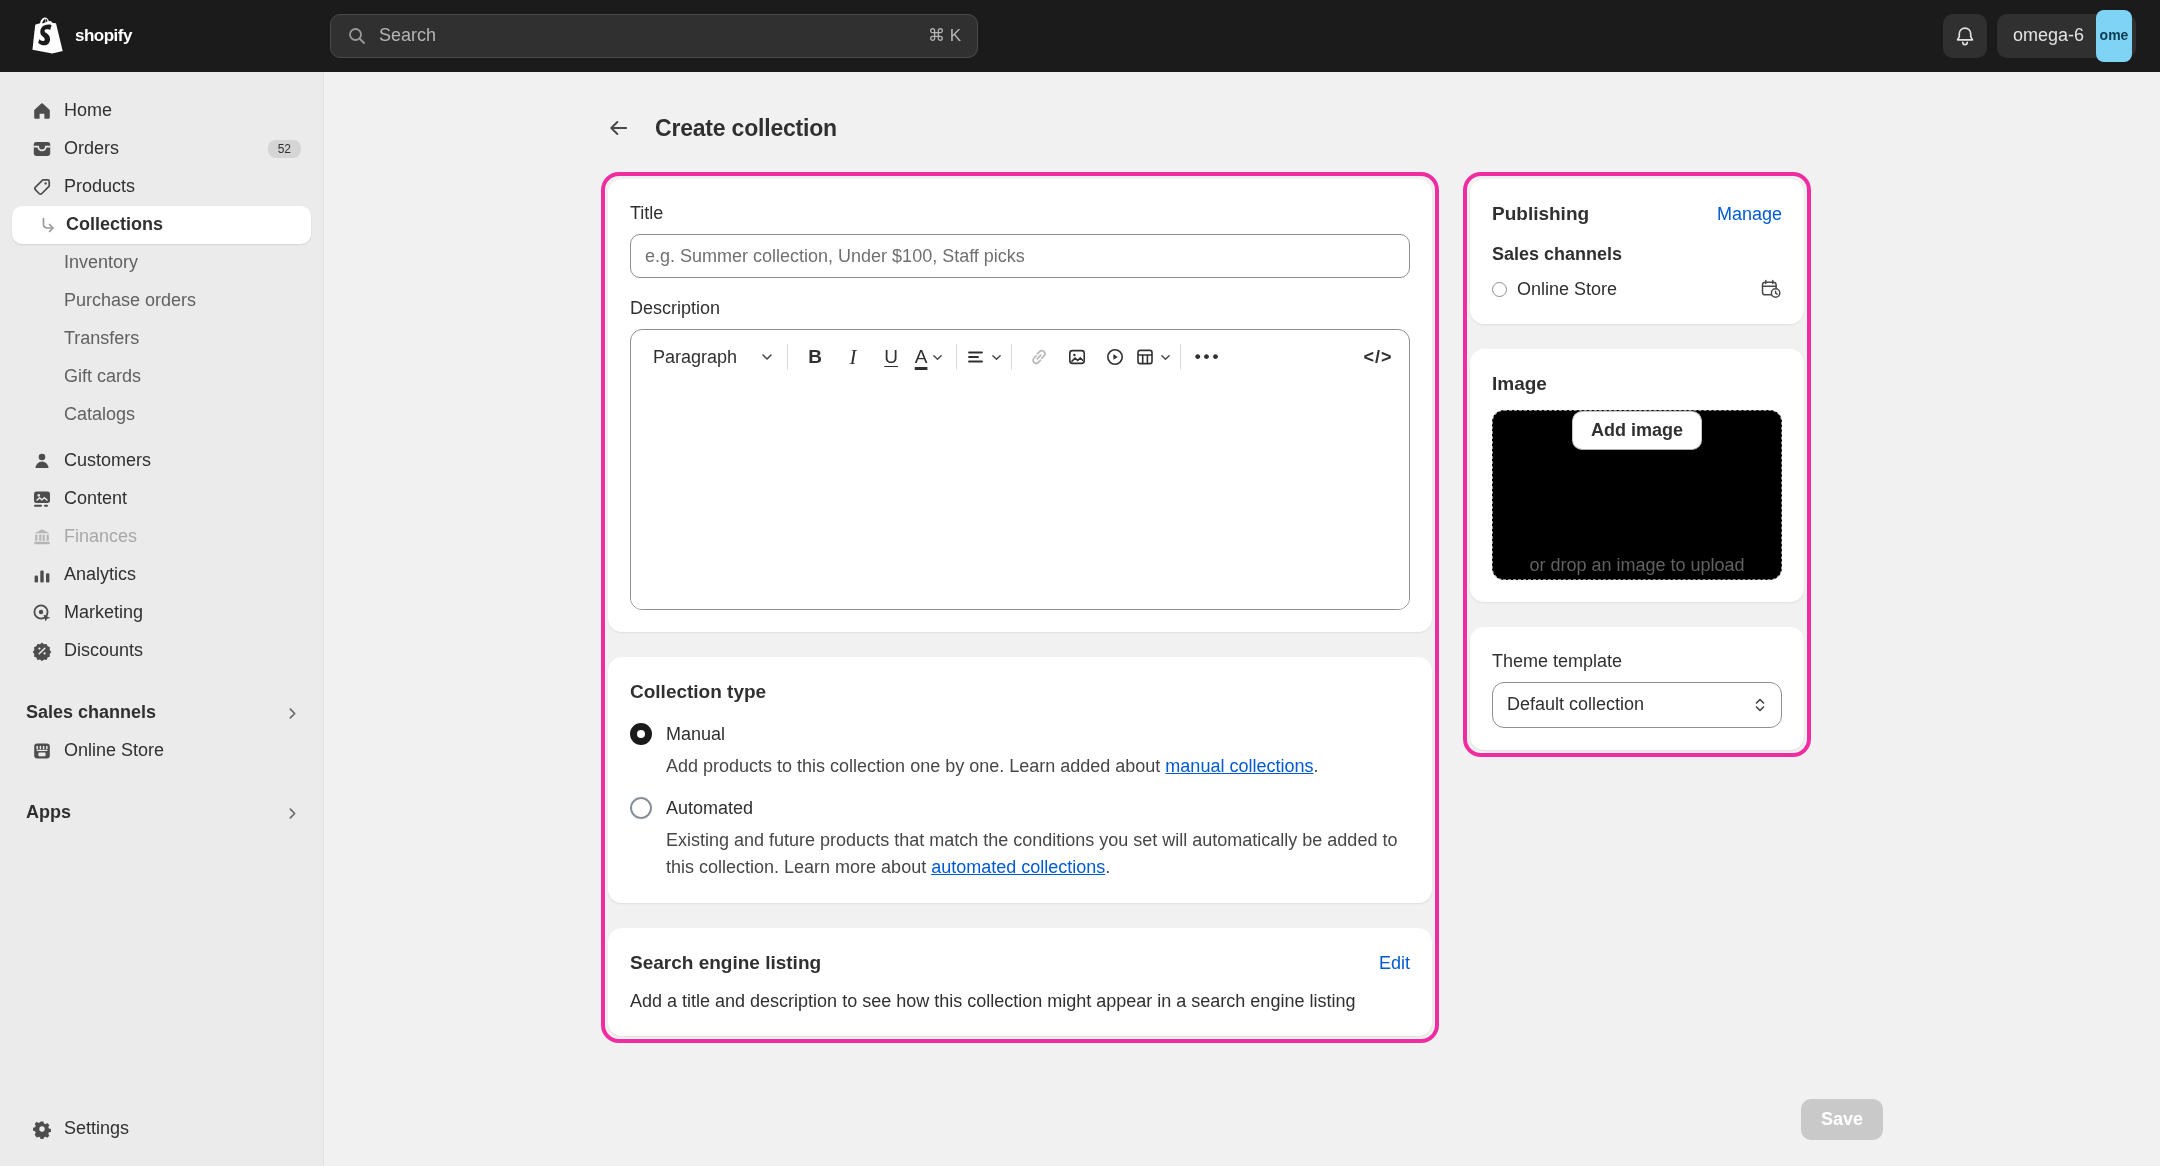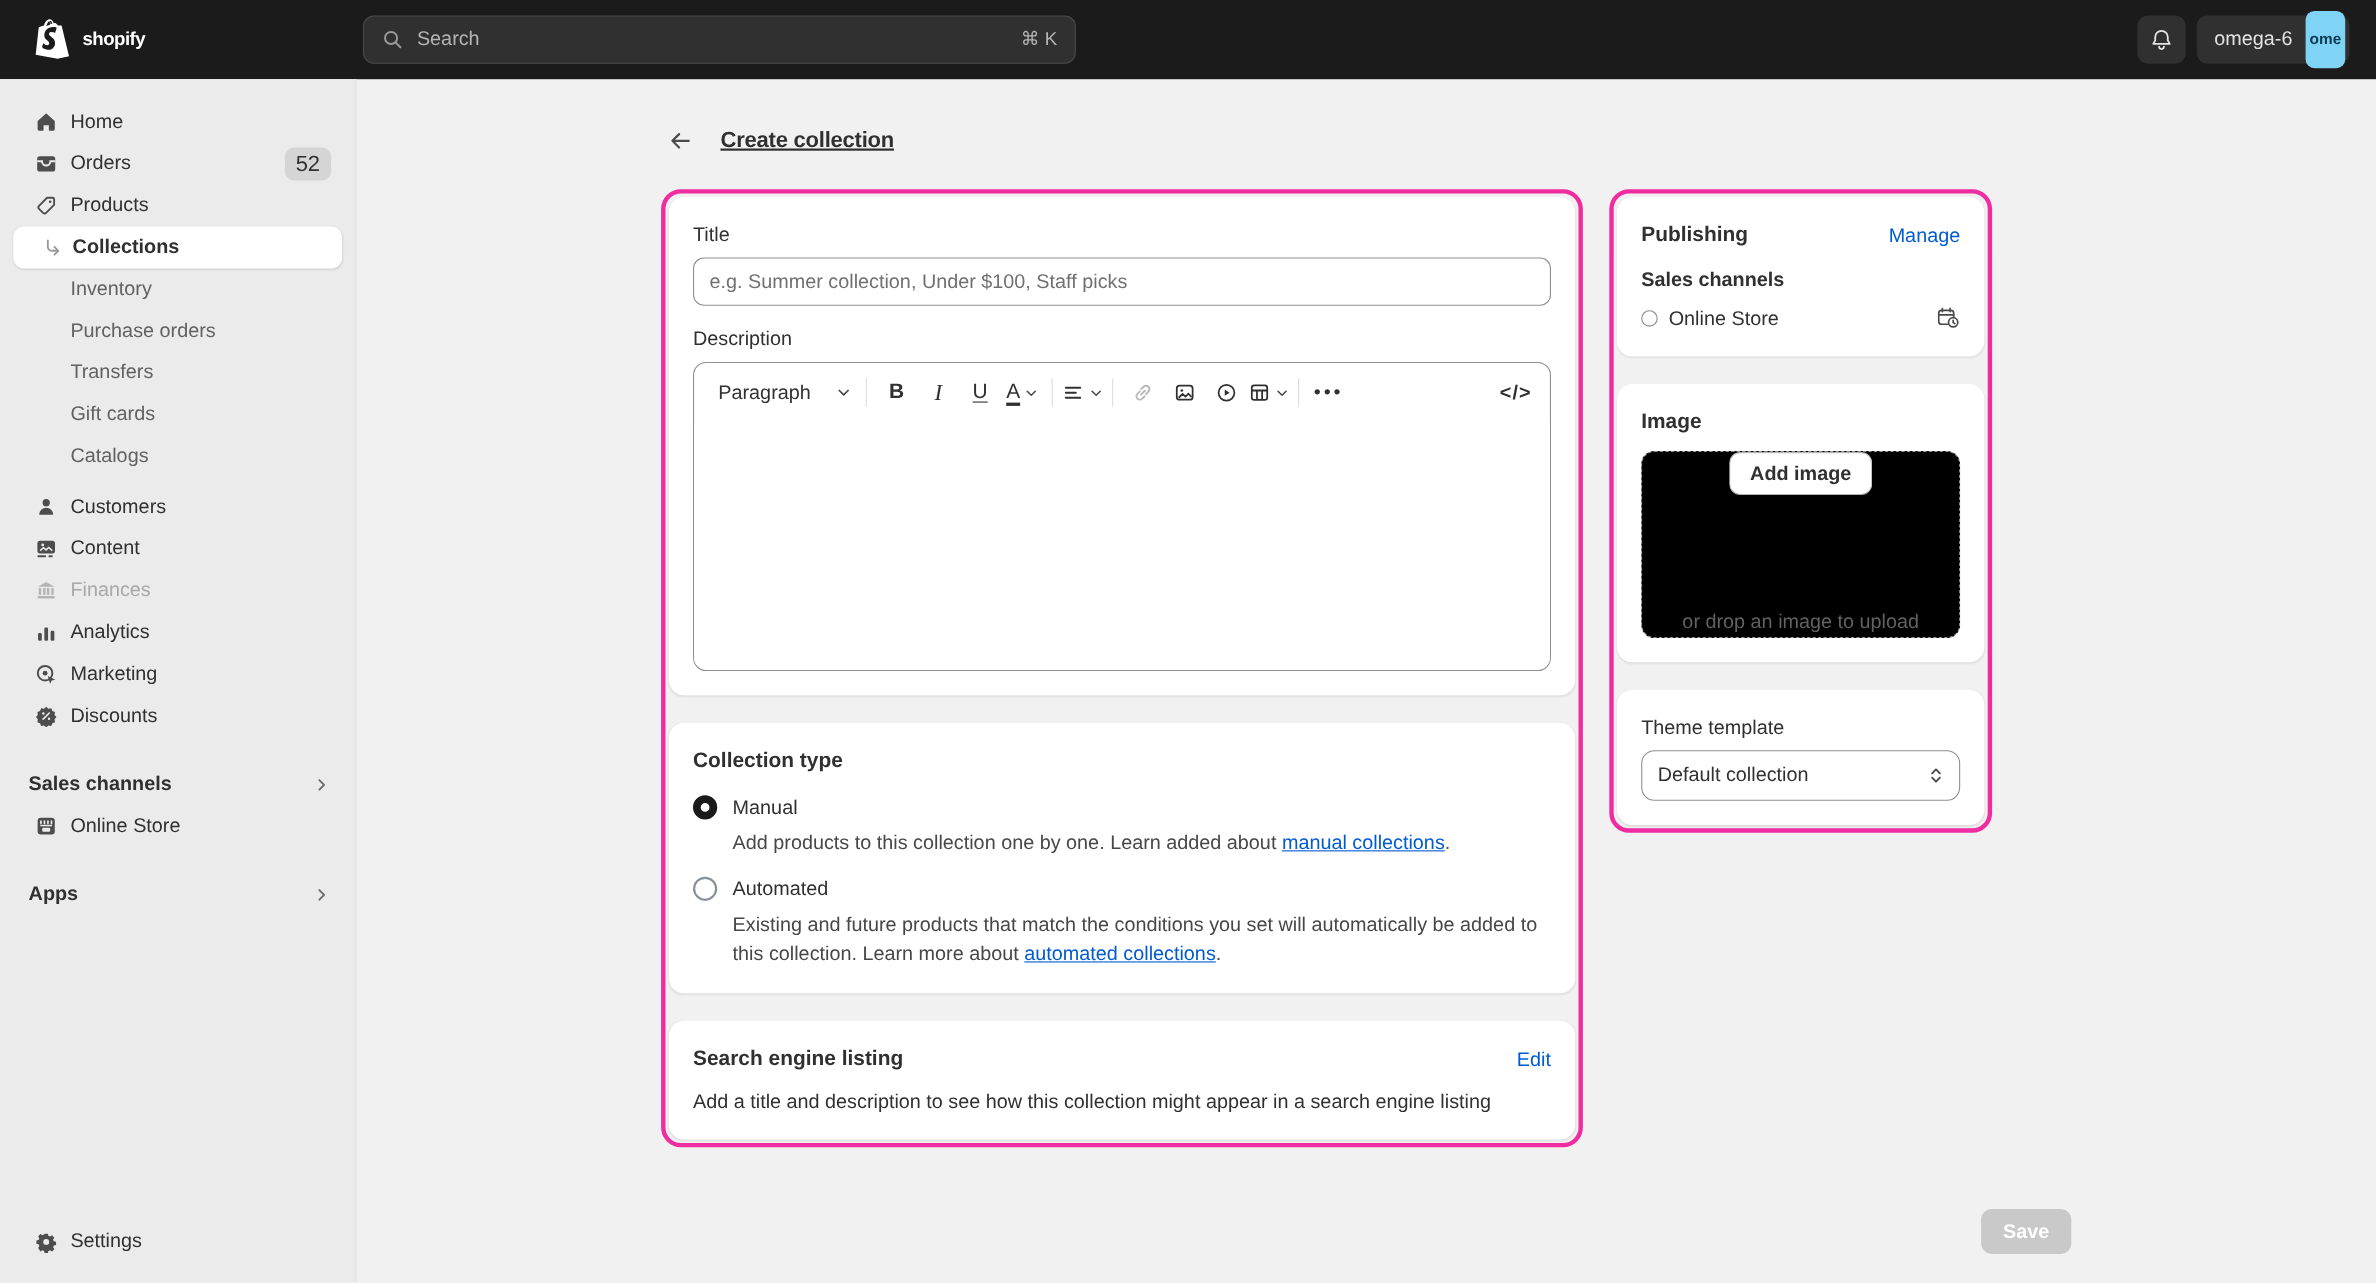--- a/index.html
+++ b/index.html
@@ -26,35 +26,35 @@
 
   
   .app { display:flex; height:1094px; }
   .sidebar { width:324px; background:#ebebeb; border-right:1px solid #e2e2e2; padding:20px 12px 18px; display:flex; flex-direction:column; font-weight:500; }
   .main { flex:1; padding-top:38px; overflow:hidden; }
 
   
   .nav-item { height:38px; display:flex; align-items:center; gap:10px; padding:0 10px 0 18px; border-radius:10px; color:#303030; cursor:default; }
   .nav-icon { width:24px; display:flex; justify-content:center; color:#4d4d4d; }
   .nav-label { flex:1; white-space:nowrap; }
-  .nav-badge { background:#d5d5d5; border-radius:8px; padding:1px 10px; font-size:20px; color:#303030; }
+  .nav-badge { background:#d5d5d5; border-radius:8px; padding:1px 10px; font-size:12px; color:#303030; }
   .nav-item.active { background:#fff; font-weight:700; box-shadow:0 1px 2px rgba(0,0,0,.1); }
   .nav-item.active .nav-icon { width:20px; }
   .nav-item.collections { padding-left:26px; gap:8px; }
   .nav-item.sub { padding-left:52px; color:#616161; }
   .nav-item.disabled { color:#a8a8a8; }
   .nav-item.disabled .nav-icon { color:#b5b5b5; }
   .nav-gap { height:8px; }
   .nav-section { height:38px; margin-top:24px; display:flex; align-items:center; justify-content:space-between; padding:0 12px 0 14px; font-weight:600; }
   .sidebar-footer { margin-top:auto; }
 
   
   .page-header { width:1282px; margin:0 auto; display:flex; align-items:center; gap:18px; }
   .back-btn { width:36px; height:36px; border-radius:8px; display:flex; align-items:center; justify-content:center; color:#4a4a4a; }
-  .page-title { font-size:20px; font-weight:700; margin:0; letter-spacing:-0.2px;text-decoration:underline; }
+  .page-title { font-size:23px; font-weight:700; margin:0; letter-spacing:-0.2px; }
 
   
   .content { width:1282px; margin:26px auto 0; display:flex; gap:24px; align-items:flex-start; }
   .col-left { width:838px; }
   .col-right { width:348px; }
   .annotated { border:4px solid #f02da0; border-radius:18px; padding:3px; display:flex; flex-direction:column; gap:25px; }
   .card { background:#fff; border-radius:14px; box-shadow:0 1px 2px rgba(0,0,0,.08); padding:22px; }
   .card-heading { font-size:19px; font-weight:700; margin:0; }
   .heading-row { display:flex; align-items:center; justify-content:space-between; }
   .link { color:#005bd3; text-decoration:none; cursor:pointer; }

